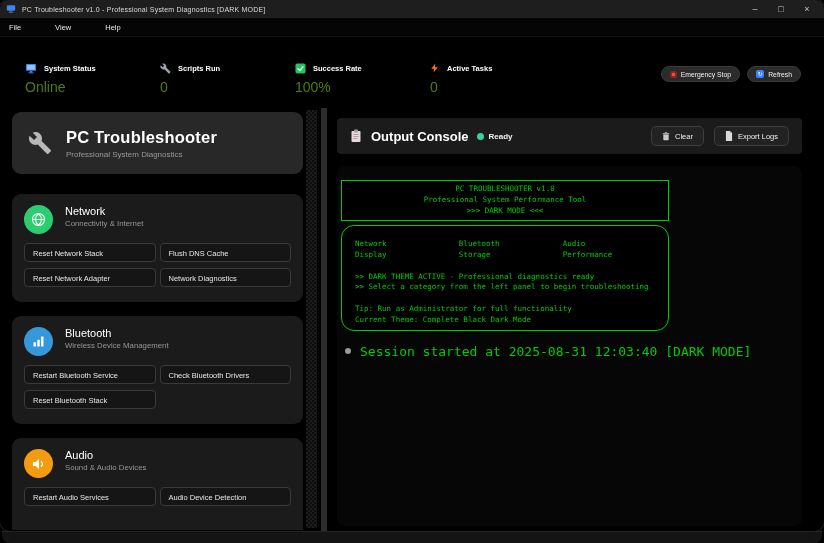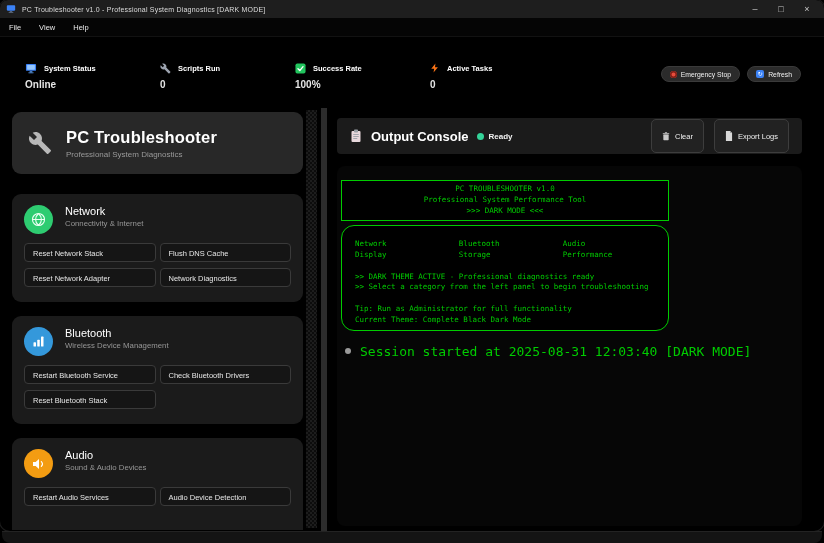--- a/index.html
+++ b/index.html
@@ -15,29 +15,29 @@
   .titlebar { position:absolute; top:0; left:0; width:100%; height:18px; background:#1e1e1e;
               display:flex; align-items:center; padding:0 6px; border-radius:8px 8px 0 0; }
   .titlebar .app-icon { width:10px; height:10px; margin-right:6px; display:inline-flex; }
   .titlebar .title { font-size:7px; color:#dcdcdc; letter-spacing:.2px; }
   .win-controls { margin-left:auto; display:flex; align-items:center; gap:4px; }
   .win-btn { width:22px; height:14px; display:flex; align-items:center; justify-content:center;
              color:#c8c8c8; font-size:9px; cursor:default; }
 
   
   .menubar { position:absolute; top:18px; left:0; width:100%; height:19px; background:#050505;
-             display:flex; align-items:center; gap:18px; padding:4px 9px; border-bottom:1px solid #121212; }
+             display:flex; align-items:center; gap:34px; padding:4px 9px; border-bottom:1px solid #121212; }
   .menu-item { font-size:7.5px; color:#e8e8e8; }
 
   
   .statsbar { position:absolute; top:40px; left:0; width:100%; height:64px; background:#000; }
   .stat { position:absolute; top:22px; }
   .stat-top { display:flex; align-items:center; gap:7px; height:12px; }
   .stat-label { font-size:7.5px; font-weight:bold; color:#fff; }
-  .stat-value { font-size:10px; font-weight:bold; color:#e5e5e5; margin-top:5px; }
+  .stat-value { font-size:14px; font-weight:normal; color:#4d7c0f; margin-top:5px; }
   .top-btn { position:absolute; top:26px; height:16px; display:flex; align-items:center; gap:4px;
              background:#2b2b2b; border:1px solid #3a3a3a; border-radius:8px; padding:0 8px;
              font-size:6.8px; color:#f0f0f0; }
   .red-dot { width:7px; height:7px; border-radius:50%; background:#e74c3c; box-shadow:inset 0 0 0 1.5px #7c1f17; }
   .refresh-glyph { width:8px; height:8px; border-radius:2px; background:#3b82f6; display:flex;
              align-items:center; justify-content:center; color:#fff; font-size:6px; line-height:1; }
 
   
   .main { position:absolute; top:108px; left:0; width:100%; height:423px; }
   .left-panel { position:absolute; top:4px; left:12px; width:291px; height:418px; overflow:hidden; }
@@ -67,21 +67,21 @@
              font-family:"Liberation Sans", sans-serif; white-space:nowrap; overflow:hidden; }
 
   .right-panel { position:absolute; top:0; left:337px; width:465px; height:423px; }
   .console-header { background:#1b1b1b; border-radius:4px; height:36px; margin-top:10px;
              display:flex; align-items:center; padding:0 13px; }
   .console-title { font-size:13px; font-weight:bold; color:#fff; margin-left:9px; }
   .status-dot { width:7px; height:7px; border-radius:50%; background:#34d399; margin-left:8px; }
   .status-text { font-size:8px; font-weight:bold; color:#f2f2f2; margin-left:5px; }
   .ch-spacer { flex:1; }
   .console-btn { display:flex; align-items:center; gap:5px; background:#222; border:1px solid #3d3d3d;
-             border-radius:5px; height:34px; padding:0 10px; font-size:7.5px; color:#f0f0f0;
+             border-radius:5px; height:20px; padding:0 10px; font-size:7.5px; color:#f0f0f0;
              margin-left:10px; font-family:"Liberation Sans", sans-serif; }
 
   .console-area { position:absolute; top:58px; left:0; width:465px; height:360px; background:#060606;
              border-radius:8px; padding:14px 0 0 4px; }
   .console-box { width:328px; border:1px solid #00cc00; background:#000; }
   .banner-box { text-align:center; padding:3px 0 4px 0; }
   .body-box { margin-top:4px; padding:2px 0 4px 13px;border-radius:13px; }
   .c-line { font-family:"DejaVu Sans Mono", monospace; font-size:7.5px; line-height:10.8px;
             color:#00cc00; white-space:pre; height:10.8px; }
   .log-line { display:flex; align-items:center; margin:13px 0 0 4px; }

